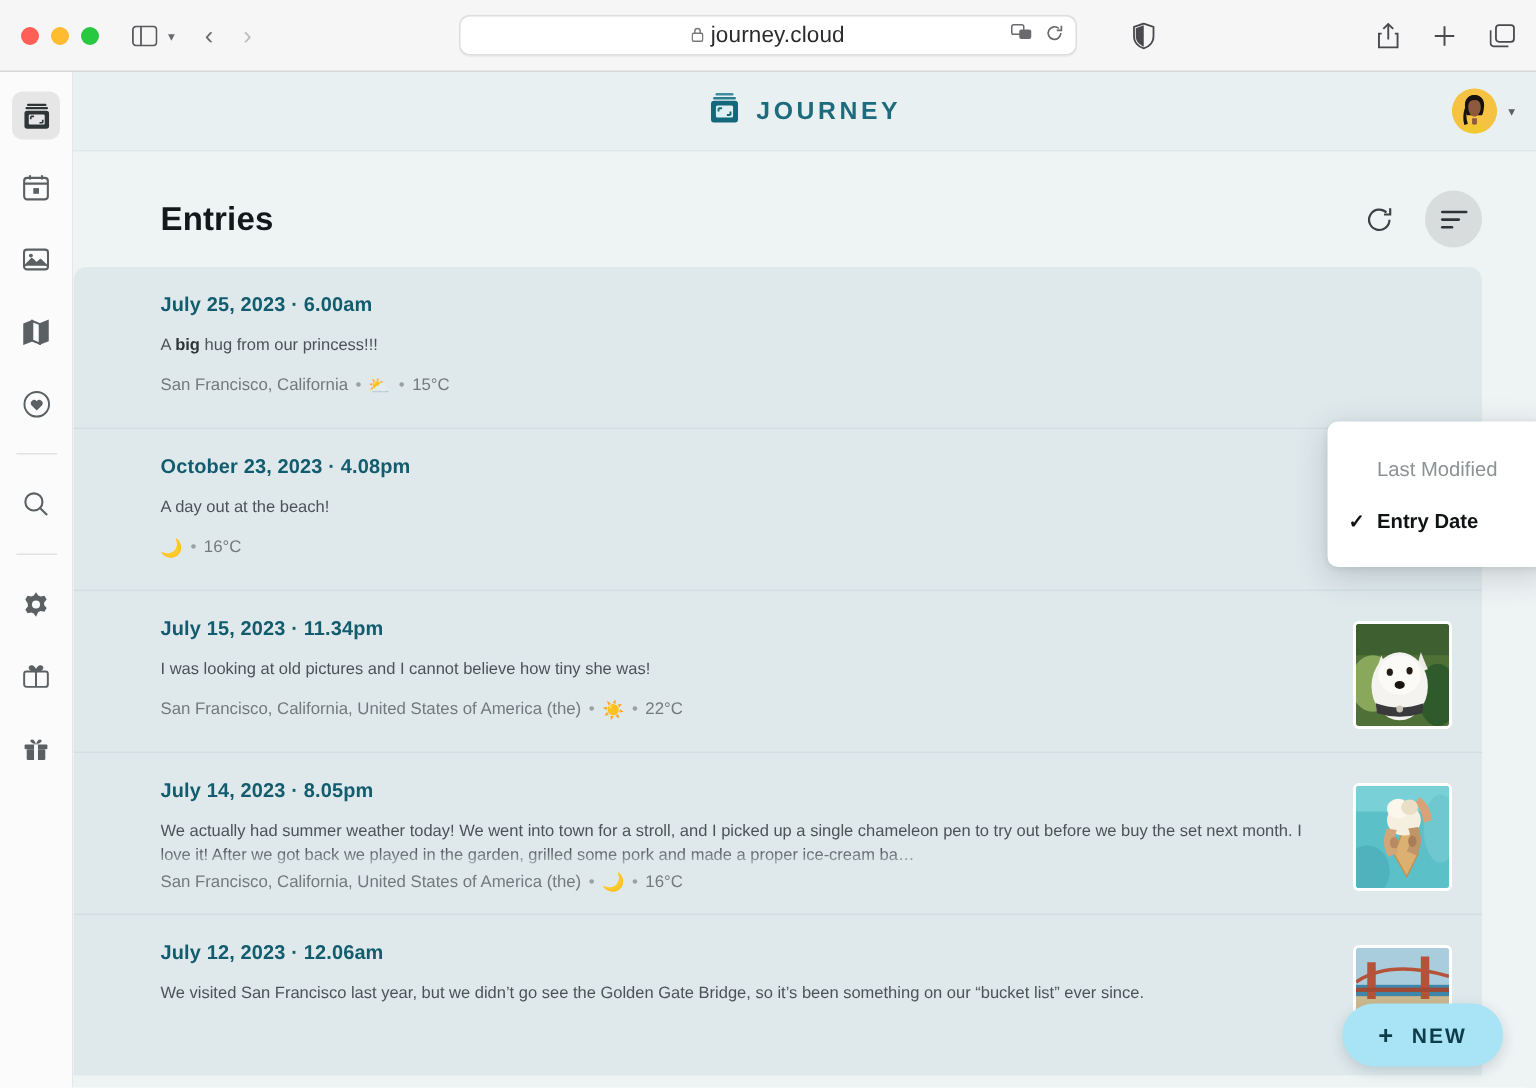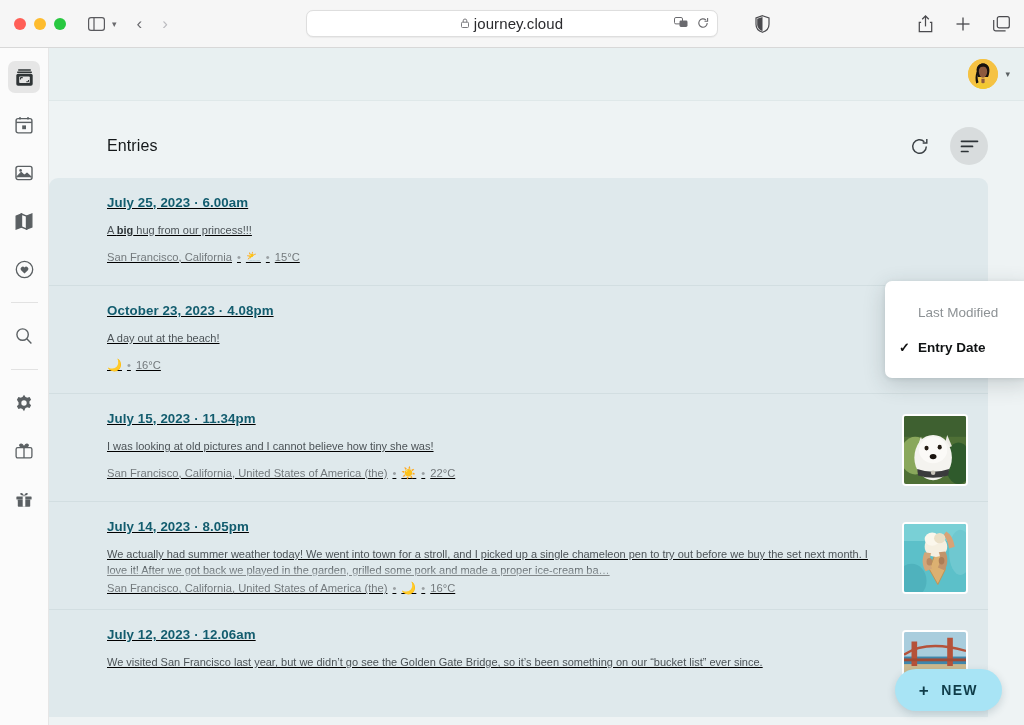--- a/index.html
+++ b/index.html
@@ -110,21 +110,21 @@
   .acct-chevron { font-size: 9px; color: #5b6063; }
 
   
   .content-area { flex: 1; position: relative; overflow: hidden; background: #eef3f4; }
 
   .content-toolbar {
     display: flex; align-items: center;
     padding: 26px 36px 13px 58px;
     position: relative;
   }
-  .page-title { font-size: 16px; font-weight: 400; color: #14181a; letter-spacing: 0.1px; }
+  .page-title { font-size: 22px; font-weight: 700; color: #14181a; letter-spacing: 0.1px; }
   .toolbar-actions { margin-left: auto; display: flex; align-items: center; gap: 12px; }
   .icon-btn {
     width: 38px; height: 38px; border-radius: 50%;
     display: flex; align-items: center; justify-content: center;
     color: #3b4145; border: none; background: transparent; cursor: default;
   }
   .icon-btn.pressed { background: #d8dcdd; }
 
   
   .sort-menu {
@@ -156,21 +156,21 @@
     background: #dfe9ec;
     padding: 17px 20px 15px 58px;
     display: flex;
     border-top: 1px solid #d2dee1;
     min-height: 107px;
   }
   .entry:first-child {
     border-top: none;
     border-top-left-radius: 9px; border-top-right-radius: 9px;
   }
-  .entry-body { flex: 1; min-width: 0; text-decoration: underline; }
+  .entry-body { flex: 1; min-width: 0; }
   .entry-date {
     font-size: 13.3px; font-weight: 700; color: #125c6e;
     letter-spacing: 0.1px; margin-bottom: 13px;
   }
   .entry-text {
     font-size: 11px; color: #4c5357; line-height: 1.42;
     margin-bottom: 12px;
   }
   .entry-text b { color: #2e3538; font-weight: 700; }
   .entry-text.clamped {
@@ -364,20 +364,33 @@
         <rect x="7.7" y="6.4" width="2.6" height="10.3" fill="#fbfbfb"></rect>
         <path d="M9 5.9C8.2 3.9 7.1 2.5 5.8 3.1 4.6 3.7 5.2 5.5 9 5.9z"></path>
         <path d="M9 5.9c0.8-2 1.9-3.4 3.2-2.8 1.2.6.6 2.4-3.2 2.8z"></path>
       </svg>
     </div>
   </nav>
 
   <div class="main-col">
 
     <header class="app-header">
+      <div class="brand">
+        <span>
+          <svg width="22" height="22" viewBox="0 0 22 22">
+            <rect x="5" y="1" width="12" height="1.7" rx="0.8" fill="#3f8fa0"></rect>
+            <rect x="3.4" y="3.6" width="15.2" height="1.7" rx="0.8" fill="#2b7d90"></rect>
+            <rect x="2" y="6.2" width="18" height="14.4" rx="2" fill="#15687c"></rect>
+            <rect x="5.3" y="9.4" width="11.4" height="8" rx="1" fill="#dff0f3"></rect>
+            <path d="M7 11.2h2.4M7 11.2v2.2" stroke="#15687c" stroke-width="1.3" fill="none"></path>
+            <path d="M15 15.6h-2.4M15 15.6v-2.2" stroke="#15687c" stroke-width="1.3" fill="none"></path>
+          </svg>
+        </span>
+        <span class="brand-name">JOURNEY</span>
+      </div>
       <div class="header-account">
         <span class="avatar">
           <svg width="30" height="30" viewBox="0 0 30 30">
             <circle cx="15" cy="15" r="15" fill="#f5c243"></circle>
             <path d="M15 24c-3.2 0-5.6 1.6-6.6 3.9A15 15 0 0 0 15 30c2.5 0 4.8-.6 6.8-1.7C20.9 25.8 18.4 24 15 24z" fill="#f2d24a"></path>
             <path d="M8.6 11c0-4.1 2.8-6.6 6.4-6.6s6.4 2.5 6.4 6.6c0 2.5-.5 5.2-1.4 6.9H10c-.9-1.7-1.4-4.4-1.4-6.9z" fill="#17120f"></path>
             <path d="M10.8 12.3c0-3 1.8-5 4.2-5s4.2 2 4.2 5c0 3.4-1.9 6.4-4.2 6.4s-4.2-3-4.2-6.4z" fill="#8d5a3e"></path>
             <path d="M8.8 10.5c.6-4 3.3-6.1 6.2-6.1 3 0 5.4 2 6 5.5-1.4-1.6-3.3-2.3-5.6-2.3-2.6 0-4.9 1-6.6 2.9z" fill="#17120f"></path>
             <path d="M10.3 13.4c-1 2.9-.9 6.9.3 10.2l-2.4.8c-1-3.6-.9-8.1.4-11.4z" fill="#17120f"></path>
             <path d="M13.4 19.8h3.2v3.9a1.6 1.6 0 0 1-3.2 0z" fill="#8d5a3e"></path>

